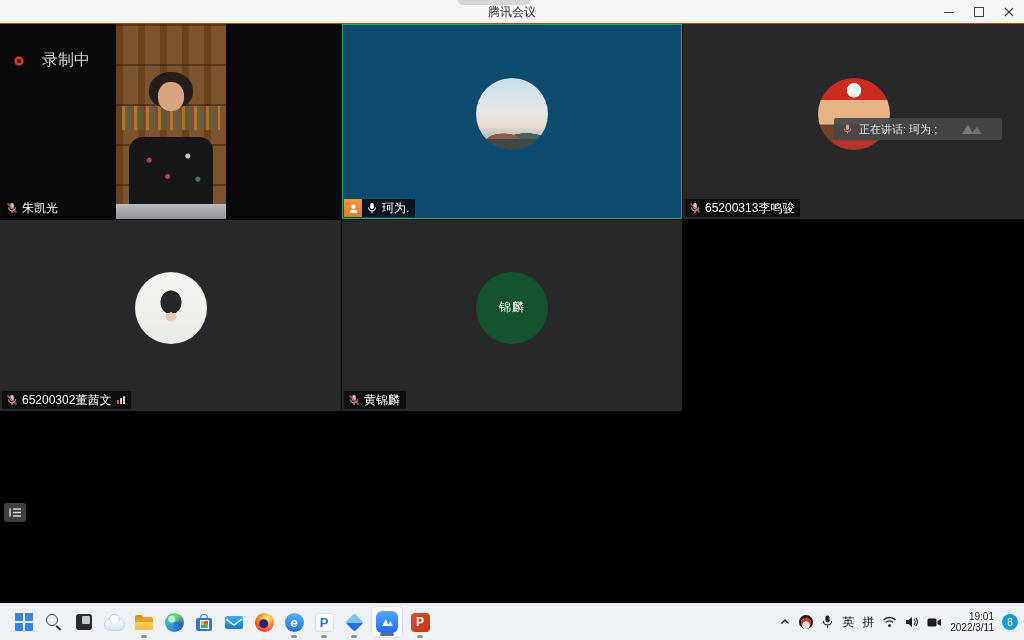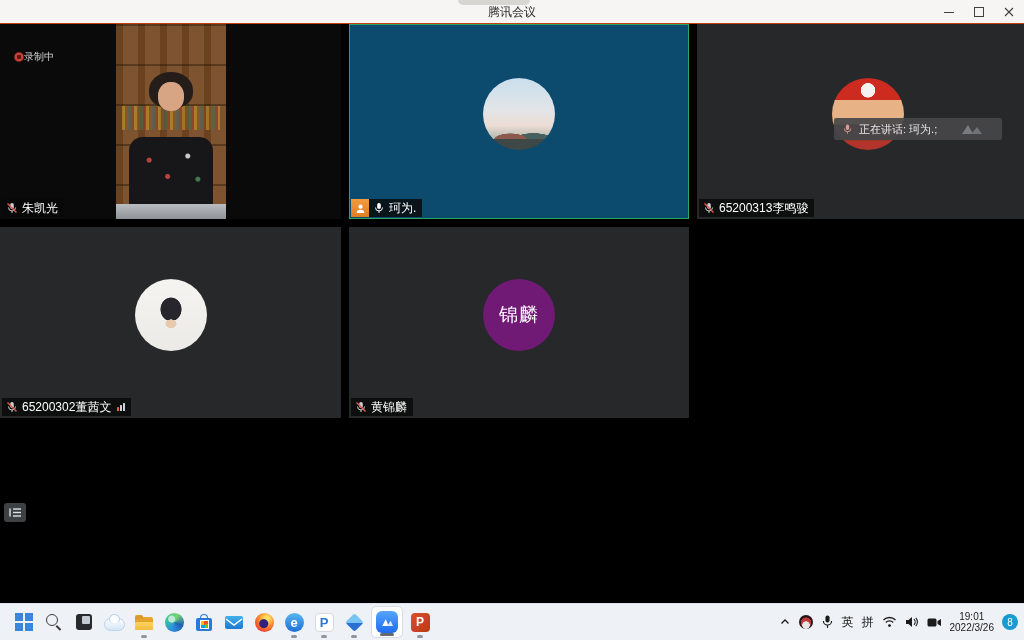--- a/index.html
+++ b/index.html
@@ -14,40 +14,40 @@
   .top-tab{position:absolute;left:458px;top:0;width:72px;height:5px;background:#d8d6d3;
             border-radius:0 0 5px 5px;}
   .winbtns{position:absolute;right:0;top:0;height:24px;display:flex;}
   .winbtn{width:30px;height:24px;display:flex;align-items:center;justify-content:center;}
   .glyph-min{width:10px;height:1px;background:#404040;}
   .glyph-max{width:8px;height:8px;border:1px solid #404040;}
 
   
   .meeting{position:absolute;top:24px;left:0;width:1024px;height:579px;background:#000;}
   .grid{display:grid;grid-template-columns:341px 340px 341px;grid-template-rows:195px 191px 191px;
-        gap:8px;background:#000;width:1024px;height:579px;}
+        gap:1px;background:#000;width:1024px;height:579px;}
   .cell{position:relative;background:#26282a;overflow:hidden;}
   .cell.video-letterbox{background:#0a0a0a;display:flex;align-items:center;justify-content:center;}
   .cell.active{box-shadow:inset 0 0 0 1px #2ba564;background:#0c4a6e;}
 
   
   .tag{position:absolute;left:2px;bottom:2px;display:flex;align-items:stretch;height:18px;z-index:5;}
   .tag .tagmain{display:flex;align-items:center;gap:4px;background:rgba(8,8,8,.82);
         color:#fff;font-size:12px;padding:0 6px 0 4px;white-space:nowrap;}
   .hostbadge{width:18px;height:18px;background:linear-gradient(180deg,#f09a3e,#e07e24);
         display:flex;align-items:center;justify-content:center;}
   .sigbars{display:flex;align-items:flex-end;gap:1px;margin-left:2px;}
   .sigbars i{display:block;width:2px;border-radius:.5px;}
   .sigbars .b1{height:4px;background:#de6a4a;}
   .sigbars .b2{height:6px;background:#cfd3d6;}
   .sigbars .b3{height:8px;background:#cfd3d6;}
 
   
-  .recording{position:absolute;left:14px;top:26px;display:flex;align-items:center;gap:0;
-        color:#d6d6d6;font-size:10px;z-index:6;justify-content:center;}
+  .recording{position:absolute;left:14px;top:26px;display:flex;align-items:center;gap:18px;
+        color:#d6d6d6;font-size:16px;z-index:6;justify-content:center;}
   .rec-dot{width:10px;height:10px;border-radius:50%;
         background:radial-gradient(circle at 50% 50%,#5e1511 0 2px,#c4423a 2.5px 4px,#7e241f 4.5px);}
 
   
   .toast{position:absolute;left:834px;top:94px;width:168px;height:22px;z-index:6;
         background:rgba(70,70,74,.92);border-radius:2px;display:flex;align-items:center;
         gap:6px;padding:0 8px;box-sizing:border-box;color:#e9e9e9;font-size:11px;white-space:nowrap;}
   .toast-logo{margin-left:auto;opacity:.5;display:flex;}
 
   
@@ -73,22 +73,22 @@
       radial-gradient(circle at 28% 33%,#1f6e62 0 8px,rgba(0,0,0,0) 9px),
       linear-gradient(180deg,#5f9ad3 0 38%,#8fb4c9 39% 55%,#7e9b8a 56% 75%,#cfd6cf 76%);}
   .av-pooh{background:
       radial-gradient(circle at 62% 22%,#efe7db 0 8px,rgba(0,0,0,0) 8.5px),
       radial-gradient(ellipse 13px 11px at 38% 55%,#e4b140 0 60%,rgba(0,0,0,0) 63%),
       linear-gradient(135deg,#2b2722 0 16%,#f0eae1 17% 68%,#d9d2c6 69%);}
   .av-dong{background:
       radial-gradient(ellipse 9px 7px at 50% 62%,#e8c9ad 0 60%,rgba(0,0,0,0) 63%),
       radial-gradient(ellipse 17px 19px at 50% 42%,#26262c 0 60%,rgba(0,0,0,0) 64%),
       linear-gradient(180deg,#f6f4f1,#eceae6);}
-  .av-huang{background:#701a75;display:flex;align-items:center;justify-content:center;
-      color:#fff;font-size:19px;letter-spacing:1px;}
+  .av-huang{background:#14532d;display:flex;align-items:center;justify-content:center;
+      color:#fff;font-size:12px;letter-spacing:1px;}
 
   
   .video-zhu{position:relative;width:110px;height:195px;overflow:hidden;background:
       repeating-linear-gradient(180deg,rgba(20,8,0,.35) 0 2px,rgba(0,0,0,0) 2px 40px),
       repeating-linear-gradient(90deg,#6a421f 0 7px,#7d5330 7px 22px);}
   .zhu-books{position:absolute;top:82px;left:6px;right:6px;height:24px;opacity:.55;background:
       repeating-linear-gradient(90deg,#c7a02a 0 3px,#8a5a2b 3px 6px,#4a6b5a 6px 9px,#9c3d2c 9px 12px);}
   .zhu-hair{position:absolute;top:48px;left:33px;width:44px;height:36px;background:#241d19;
       border-radius:50% 50% 42% 42%;}
   .zhu-face{position:absolute;top:58px;left:42px;width:26px;height:29px;background:#d8a584;
@@ -174,21 +174,21 @@
   .tb-ppt{width:19px;height:19px;border-radius:4px;background:linear-gradient(135deg,#d94f2b,#bc3917);
       color:#fff;font-weight:bold;font-size:12px;display:flex;align-items:center;justify-content:center;}
 
   
   .tray{margin-left:auto;display:flex;align-items:center;gap:8px;padding-right:6px;height:100%;}
   .tray-ime{font-size:12px;color:#141414;}
   .tray-qq{width:14px;height:14px;border-radius:50%;background:
       radial-gradient(circle at 50% 72%,#e8e6e2 0 3.5px,rgba(0,0,0,0) 4px),
       radial-gradient(circle at 50% 55%,#c03a3a 0 5px,rgba(0,0,0,0) 5.5px),
       radial-gradient(circle at 50% 45%,#26161a 0 7px,#3a2026 7px);}
-  .tray-clock{font-size:10px;color:#1a1a1a;text-align:center;line-height:11px;}
+  .tray-clock{font-size:10px;color:#1a1a1a;text-align:right;line-height:11px;}
   .tray-badge{width:16px;height:16px;border-radius:50%;background:#1a9ad2;color:#fff;
       font-size:10px;display:flex;align-items:center;justify-content:center;}
 </style>
 </head>
 <body>
 
 <div class="screen">
 
   <div class="titlebar">
     <div class="title">腾讯会议</div>
@@ -427,19 +427,19 @@
       <svg width="14" height="12" viewBox="0 0 14 12">
           <path d="M1 4 h2.5 L7 1 v10 L3.5 8 H1 Z" fill="#1b1b1b"></path>
           <path d="M9 3.2 a4 4 0 0 1 0 5.6 M10.8 1.8 a6.3 6.3 0 0 1 0 8.4" fill="none" stroke="#1b1b1b" stroke-width="1.1"></path>
         </svg>
       <svg width="15" height="11" viewBox="0 0 15 11">
           <rect x="0.5" y="1.5" width="9" height="8" rx="1.5" fill="#1b1b1b"></rect>
           <path d="M10.5 4 L14 2 v7 L10.5 7 Z" fill="#1b1b1b"></path>
         </svg>
       <div class="tray-clock">
         <div>19:01</div>
-        <div>2022/3/26</div>
+        <div>2022/3/11</div>
       </div>
       <span class="tray-badge">8</span>
     </div>
   </div>
 
 </div>
 
 </body></html>

